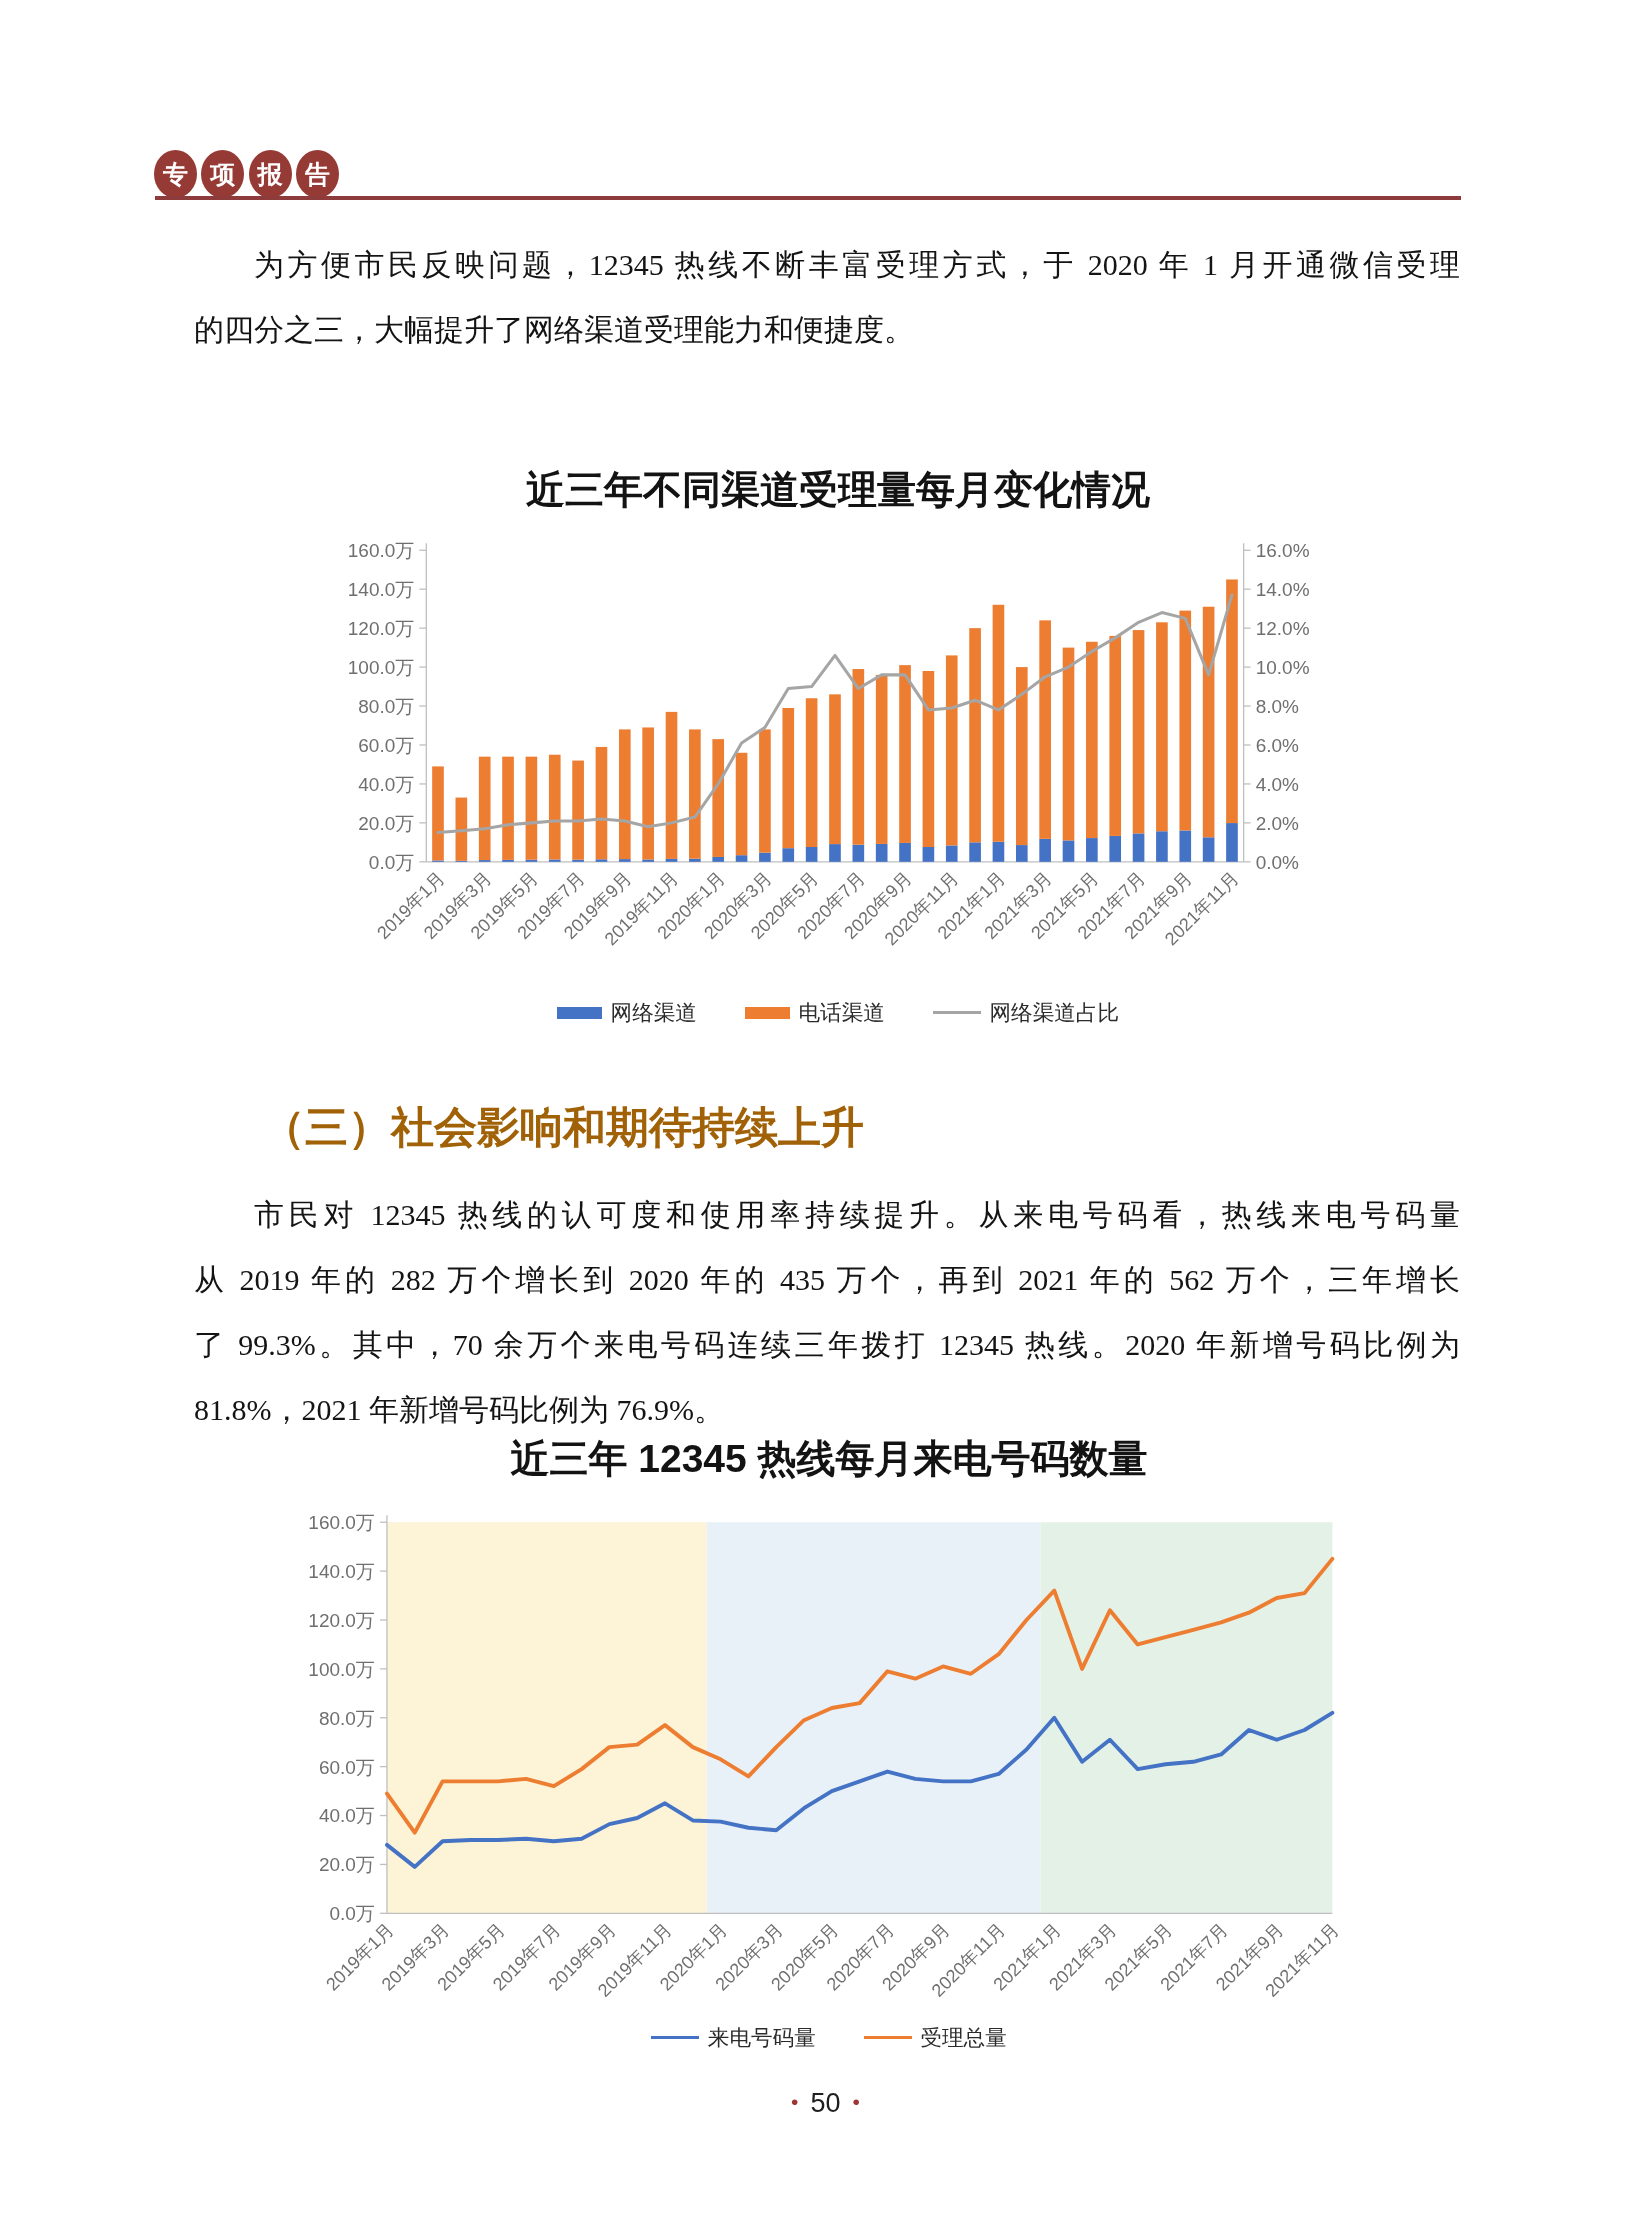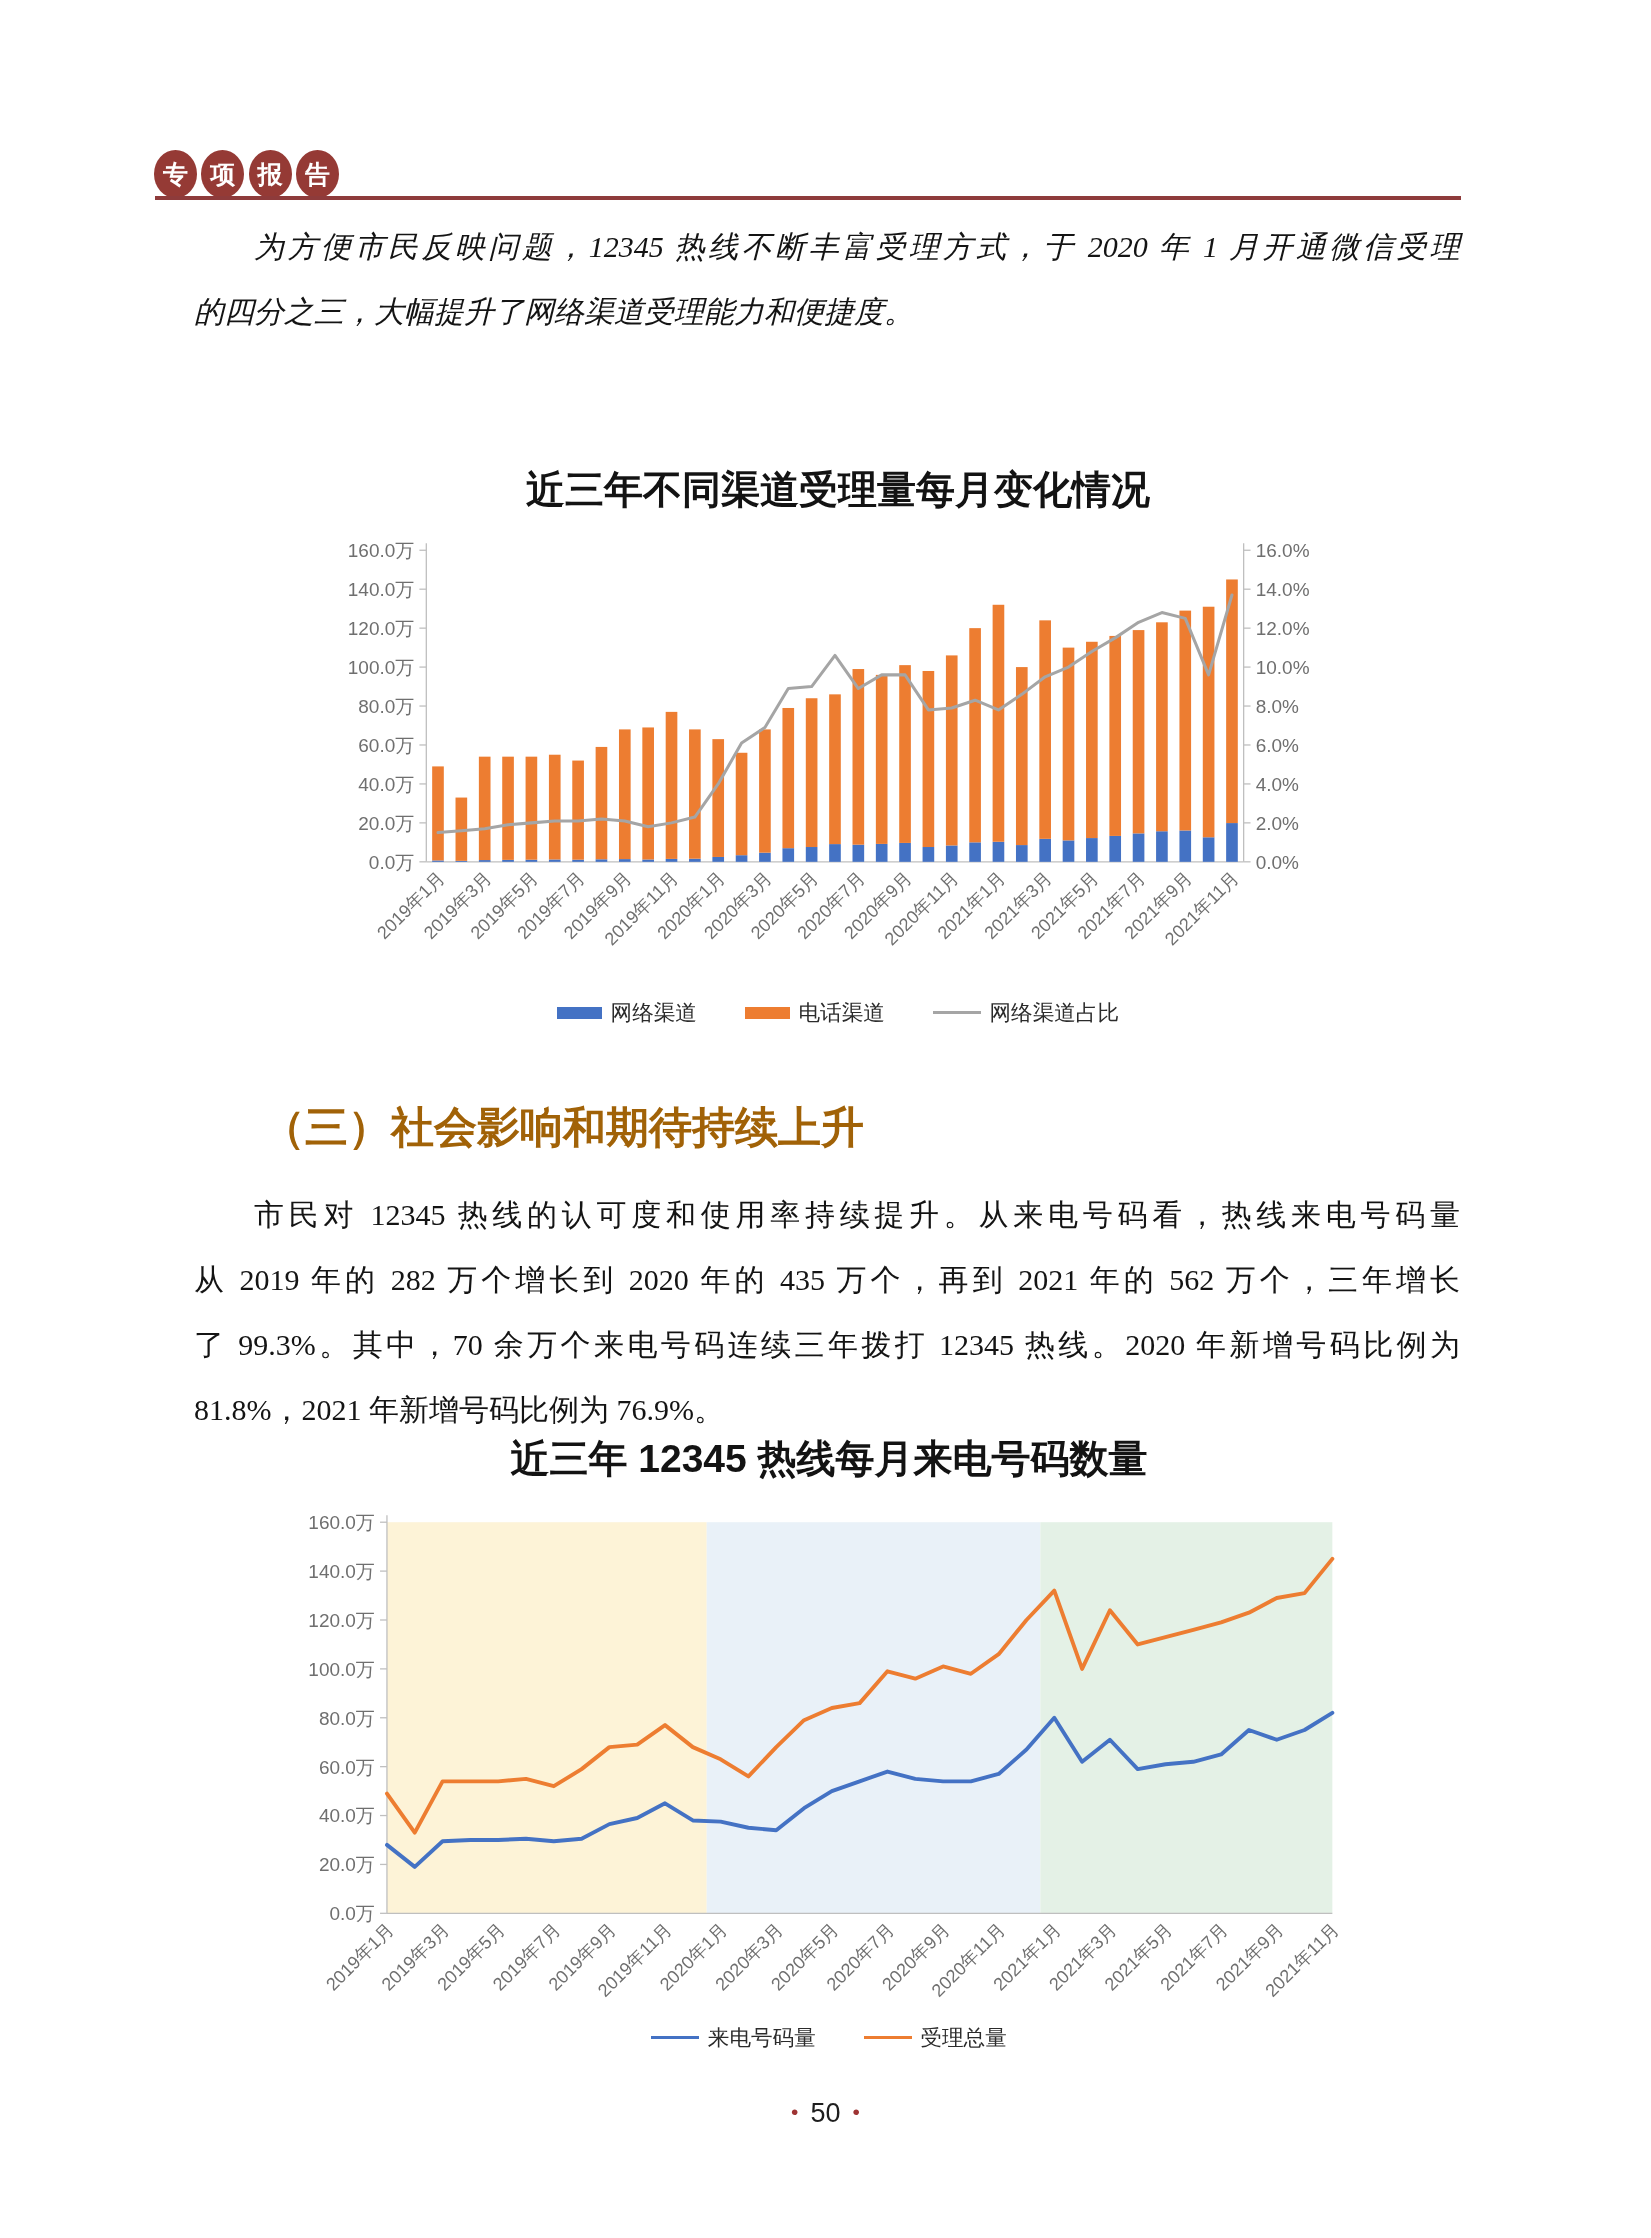--- a/index.html
+++ b/index.html
@@ -11,21 +11,21 @@
   .logo-char{width:43px;height:48px;background:#953a35;color:#fff;border-radius:50%;
              display:flex;align-items:center;justify-content:center;
              font-family:"Liberation Sans",sans-serif;font-size:25px;font-weight:bold;}
   .rule{position:absolute;left:155px;top:196px;width:1306px;height:4.3px;background:#8e3b3b;}
 
   
   .para{position:absolute;left:194px;width:1266px;font-size:30px;}
   .para .tline{height:65px;line-height:65px;text-align:justify;white-space:nowrap;}
   .para .fill{text-align-last:justify;white-space:normal;}
   .para .indent{text-indent:60px;}
-  #p1{top:214px;font-style:italic;}
+  #p1{top:232px;}
   #p2{top:1182px;}
 
   .heading{position:absolute;left:262px;top:1099px;font-family:"Liberation Sans",sans-serif;
            font-weight:bold;font-size:43px;color:#a16207;}
 
   .chart-title{position:absolute;font-family:"Liberation Sans",sans-serif;font-weight:bold;
                font-size:39px;color:#131313;text-align:center;}
   #c1-title{left:294px;width:1088px;top:463px;}
   #c2-title{left:216px;width:1226px;top:1432px;}
 
@@ -41,21 +41,21 @@
   #legend2{left:216px;width:1226px;top:2023px;}
   .leg-item{display:flex;align-items:center;gap:8.6px;}
   .swatch{width:45px;height:12px;}
   .lineswatch{width:48px;height:3.5px;}
   .bg-blue{background:#4472C4;}
   .bg-orange{background:#ED7D31;}
   .bg-gray{background:#A5A5A5;}
 
   
   .pageno{position:absolute;left:0;width:1651px;top:2088px;text-align:center;
-          font-family:"Liberation Sans",sans-serif;font-size:27px;color:#1e1e1e;margin-top:10px;}
+          font-family:"Liberation Sans",sans-serif;font-size:27px;color:#1e1e1e;}
   .pageno .dot{color:#9e3434;font-size:21px;vertical-align:3.5px;padding:0 12px;}
 </style>
 </head>
 <body>
 
 <div class="page">
 
   <div class="logo">
     <span class="logo-char">专</span>
     <span class="logo-char">项</span>

